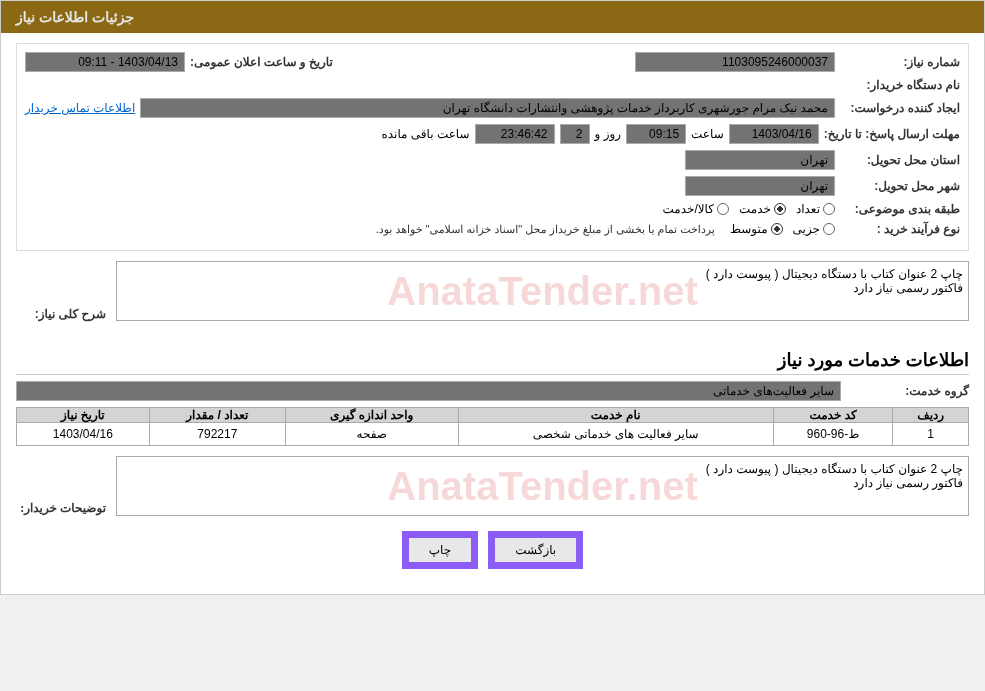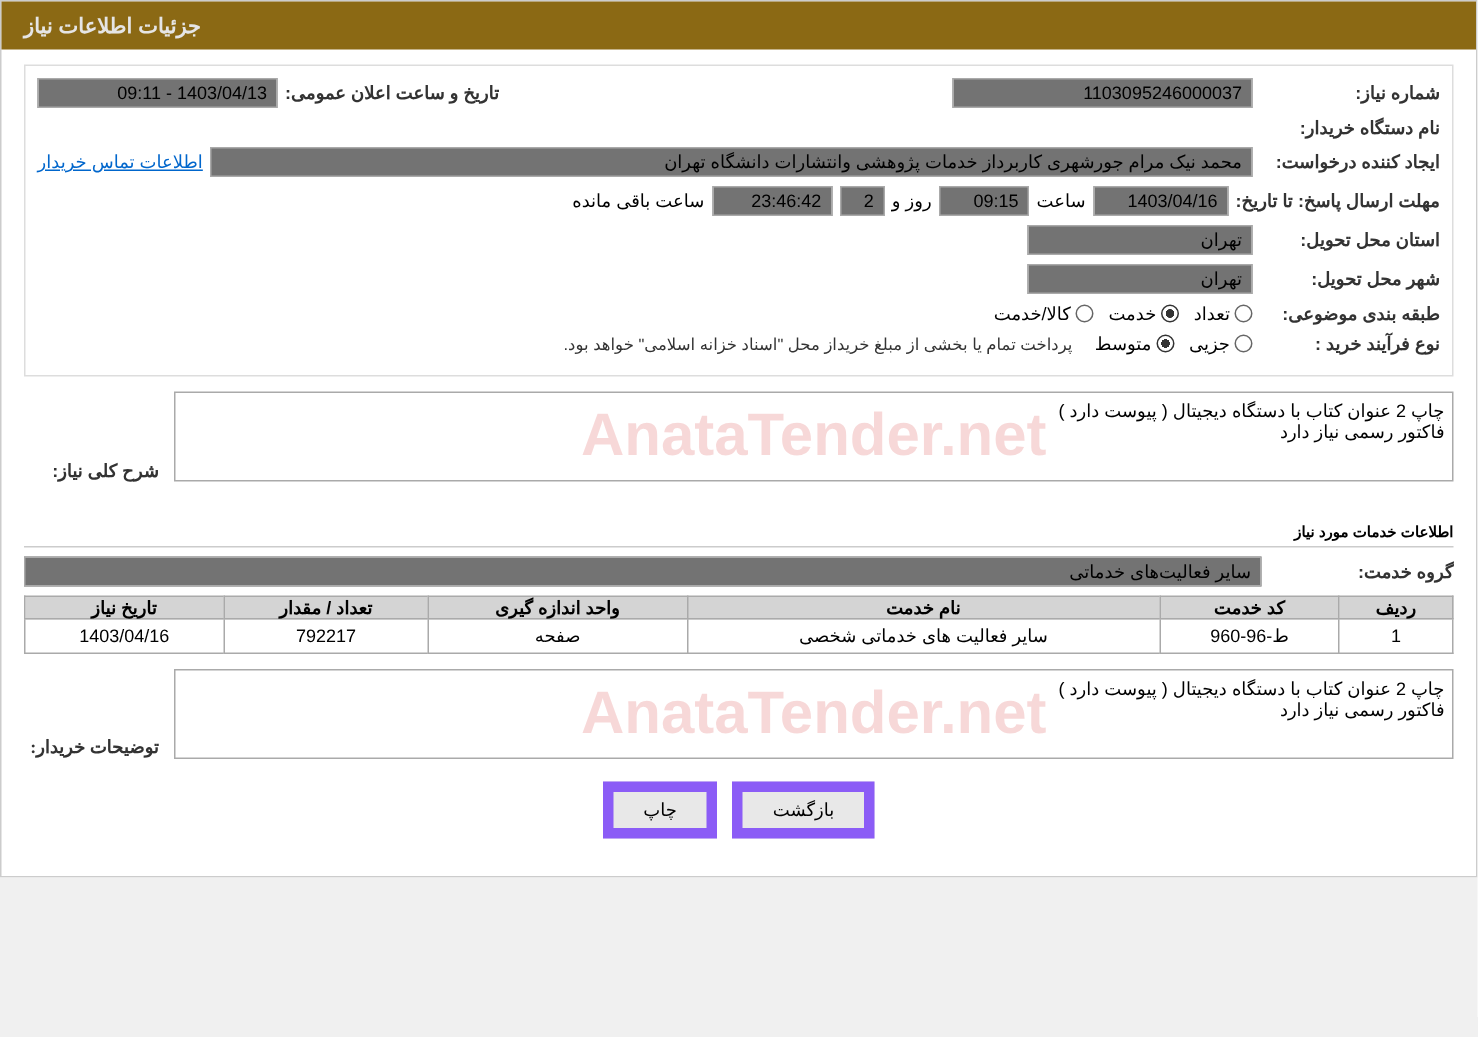--- a/index.html
+++ b/index.html
@@ -140,21 +140,21 @@
       font-family: Tahoma, Arial, sans-serif;
       font-size: 12px;
     }
     .shrh-label-row {
       display: flex;
       gap: 10px;
       align-items: flex-end;
     }
     .sub-section-title {
       font-weight: bold;
-      font-size: 10px;
+      font-size: 18px;
       margin: 8px 0 6px 0;
       border-bottom: 1px solid #ccc;
       padding-bottom: 3px;
     }
     .group-row {
       display: flex;
       align-items: center;
       gap: 8px;
       margin-bottom: 6px;
     }

